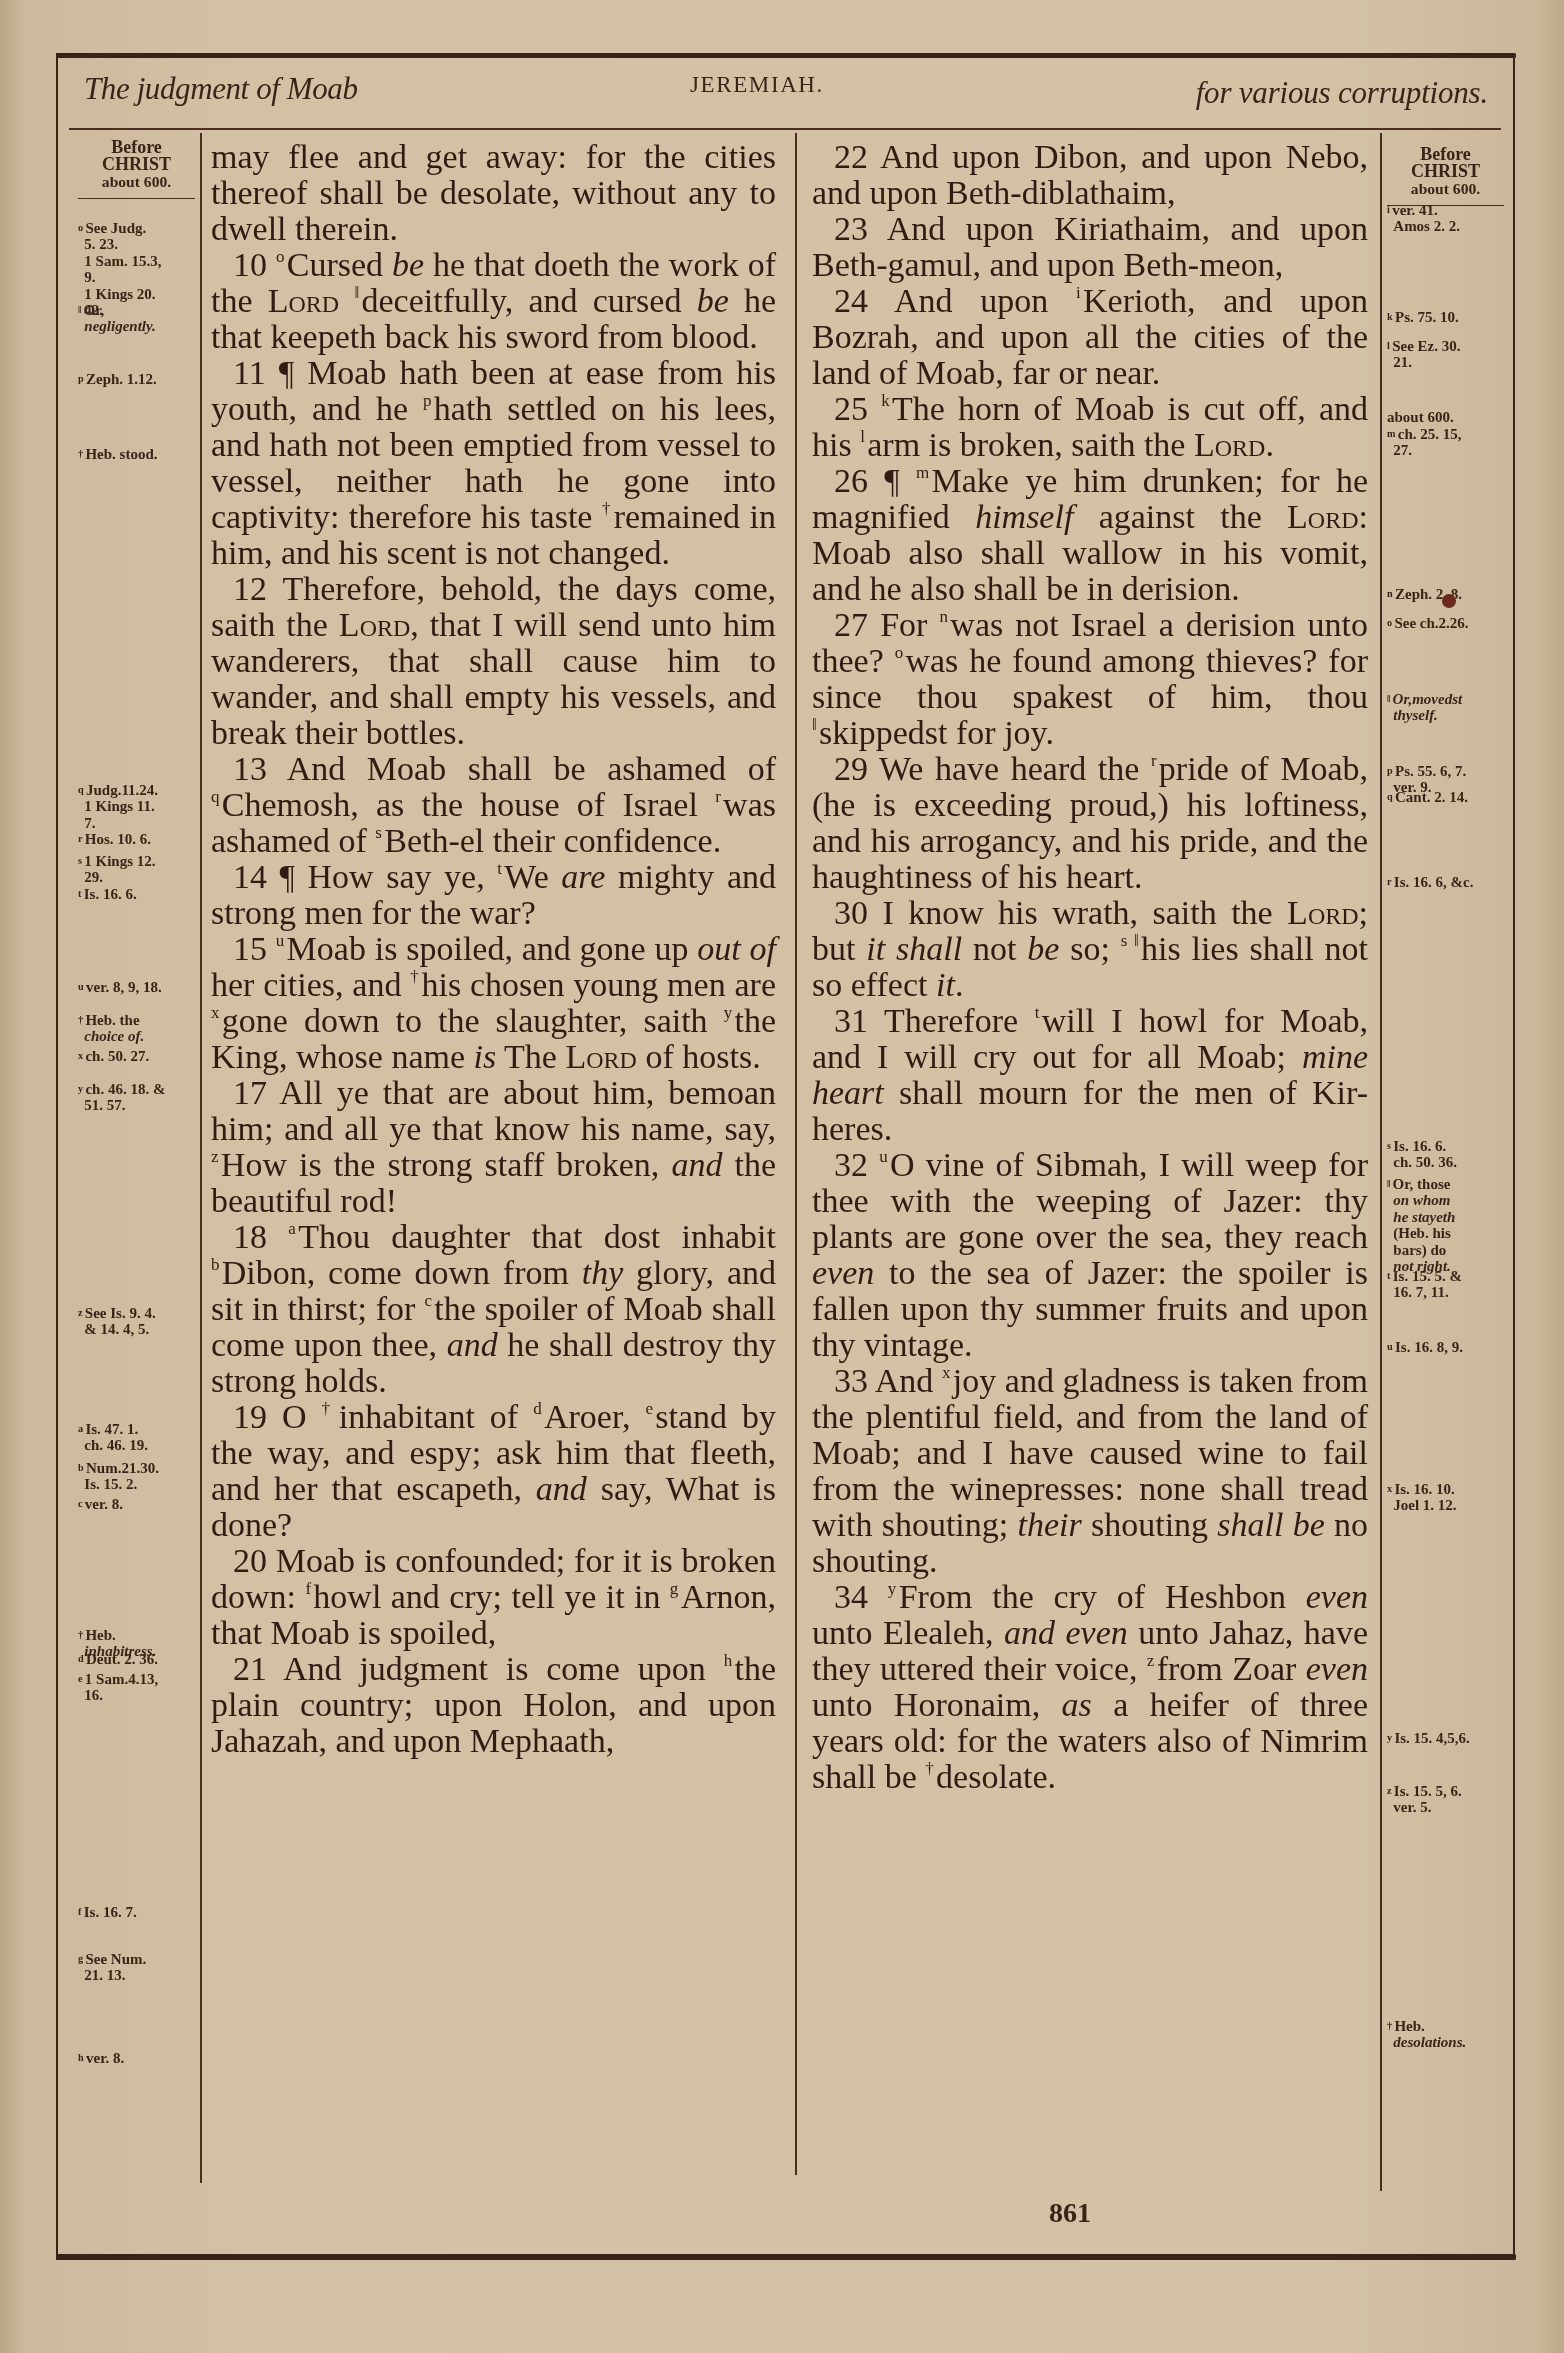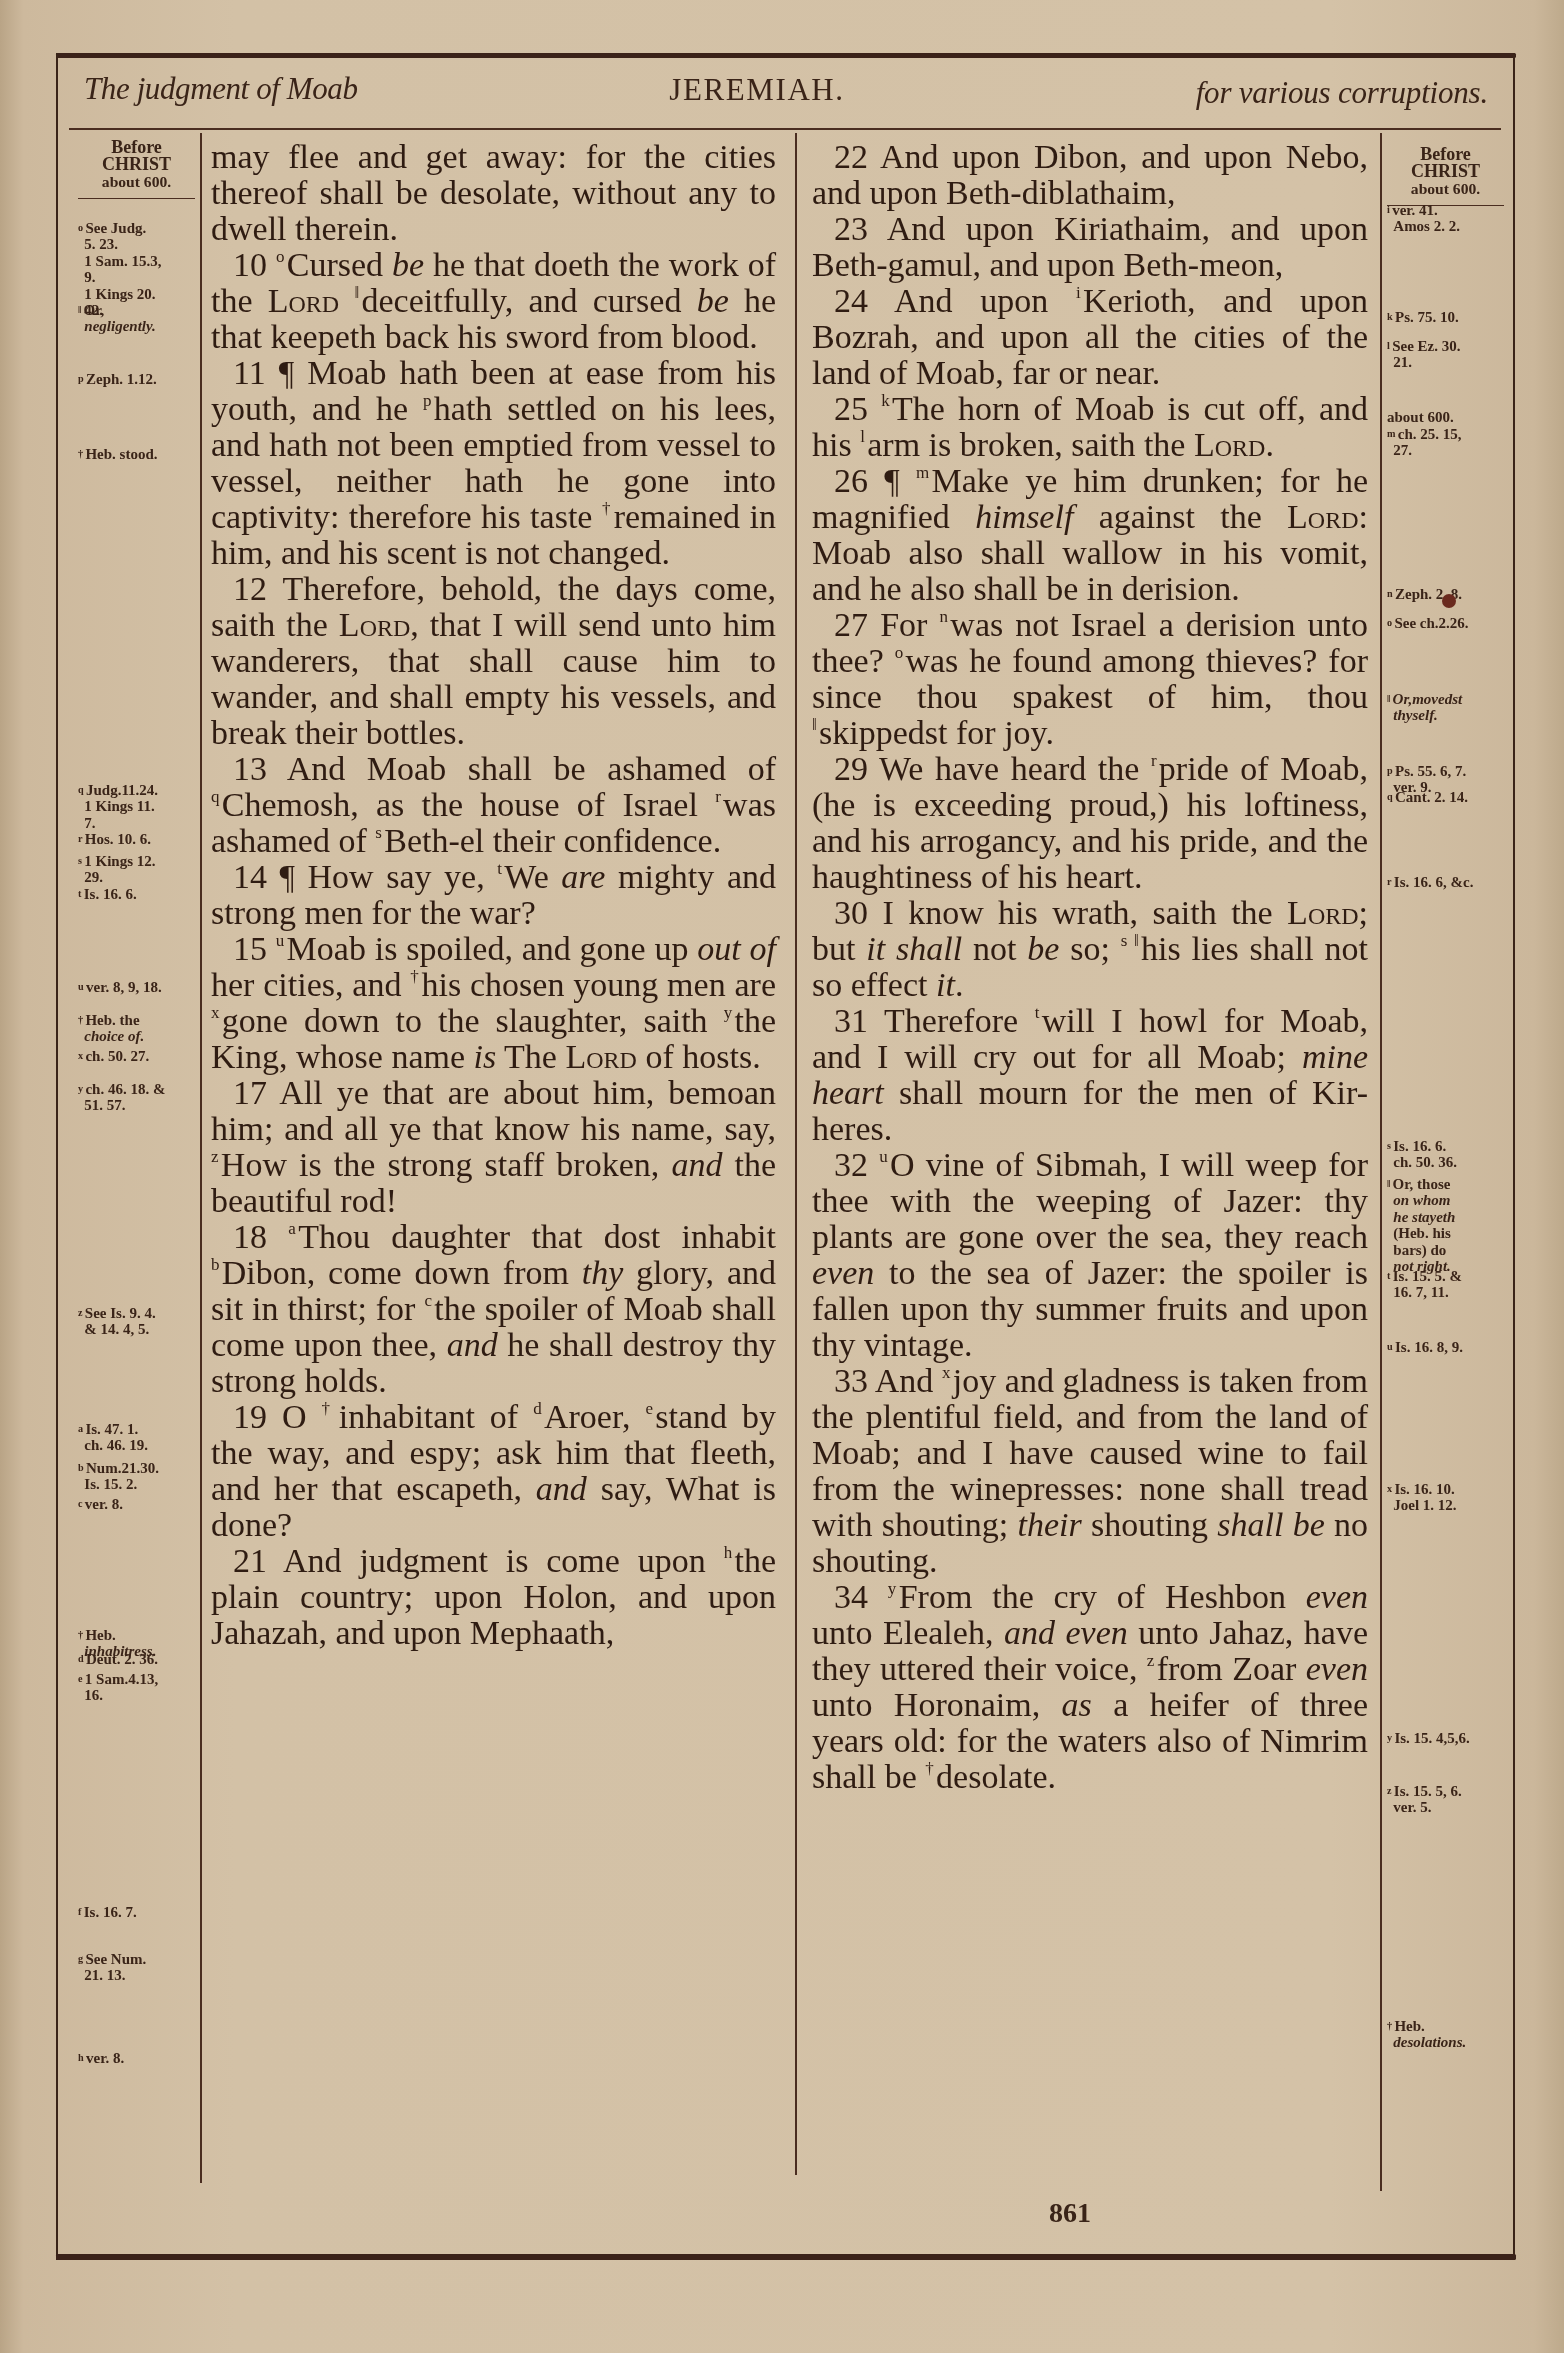--- a/index.html
+++ b/index.html
@@ -25,21 +25,21 @@
   }
   .header {
     position: absolute; left: 70px; top: 66px; width: 1432px; height: 47px;
   }
   .header .left {
     position: absolute; left: 14px; top: 4.7px;
     font-style: italic; font-size: 31px; letter-spacing: -0.4px;
   }
   .header .center {
     position: absolute; left: 12px; right: 0; top: 6.3px; text-align: center;
-    font-size: 31px; letter-spacing: 1.6px; padding-right: 70px;
+    font-size: 23px; letter-spacing: 1.6px; padding-right: 70px;
   }
   .header .right {
     position: absolute; right: 14px; top: 9.4px;
     font-style: italic; font-size: 31px; letter-spacing: -0.2px;
   }
   .header-rule {
     position: absolute; left: 69px; top: 128px; width: 1432px; height: 2.3px;
     background: #4a2d20;
   }
   .col-rule {
@@ -146,20 +146,21 @@
     <span class="v" style="text-indent: 0px;"><span>may flee and get away: for the cities thereof shall be desolate, without any to dwell therein.</span></span>
     <span class="v"><span class="num">10 </span><span class="sup">o</span><span>Cursed </span><i>be</i><span> he that doeth the work of the </span><span class="sc">Lord</span><span> </span><span class="sup">‖</span><span>deceitfully, and cursed </span><i>be</i><span> he that keepeth back his sword from blood.</span></span>
     <span class="v"><span class="num">11 ¶ </span><span>Moab hath been at ease from his youth, and he </span><span class="sup">p</span><span>hath settled on his lees, and hath not been emptied from vessel to vessel, neither hath he gone into captivity: therefore his taste </span><span class="sup">†</span><span>remained in him, and his scent is not changed.</span></span>
     <span class="v"><span class="num">12 </span><span>Therefore, behold, the days come, saith the </span><span class="sc">Lord</span><span>, that I will send unto him wanderers, that shall cause him to wander, and shall empty his vessels, and break their bottles.</span></span>
     <span class="v"><span class="num">13 </span><span>And Moab shall be ashamed of </span><span class="sup">q</span><span>Chemosh, as the house of Israel </span><span class="sup">r</span><span>was ashamed of </span><span class="sup">s</span><span>Beth-el their confidence.</span></span>
     <span class="v"><span class="num">14 ¶ </span><span>How say ye, </span><span class="sup">t</span><span>We </span><i>are</i><span> mighty and strong men for the war?</span></span>
     <span class="v"><span class="num">15 </span><span class="sup">u</span><span>Moab is spoiled, and gone up </span><i>out of</i><span> her cities, and </span><span class="sup">†</span><span>his chosen young men are </span><span class="sup">x</span><span>gone down to the slaughter, saith </span><span class="sup">y</span><span>the King, whose name </span><i>is</i><span> The </span><span class="sc">Lord</span><span> of hosts.</span></span>
     <span class="v"><span class="num">17 </span><span>All ye that are about him, bemoan him; and all ye that know his name, say, </span><span class="sup">z</span><span>How is the strong staff broken, </span><i>and</i><span> the beautiful rod!</span></span>
     <span class="v"><span class="num">18 </span><span class="sup">a</span><span>Thou daughter that dost inhabit </span><span class="sup">b</span><span>Dibon, come down from </span><i>thy</i><span> glory, and sit in thirst; for </span><span class="sup">c</span><span>the spoiler of Moab shall come upon thee, </span><i>and</i><span> he shall destroy thy strong holds.</span></span>
     <span class="v"><span class="num">19 </span><span>O </span><span class="sup">†</span><span>inhabitant of </span><span class="sup">d</span><span>Aroer, </span><span class="sup">e</span><span>stand by the way, and espy; ask him that fleeth, and her that escapeth, </span><i>and</i><span> say, What is done?</span></span>
+    <span class="v"><span class="num">20 </span><span>Moab is confounded; for it is broken down: </span><span class="sup">f</span><span>howl and cry; tell ye it in </span><span class="sup">g</span><span>Arnon, that Moab is spoiled,</span></span>
     <span class="v"><span class="num">21 </span><span>And judgment is come upon </span><span class="sup">h</span><span>the plain country; upon Holon, and upon Jahazah, and upon Mephaath,</span></span>
   </div>
 <div class="textcol" id="right-col" style="left:812px; top:139px; width:556px;">
     <span class="v"><span class="num">22 </span><span>And upon Dibon, and upon Nebo, and upon Beth-diblathaim,</span></span>
     <span class="v"><span class="num">23 </span><span>And upon Kiriathaim, and upon Beth-gamul, and upon Beth-meon,</span></span>
     <span class="v"><span class="num">24 </span><span>And upon </span><span class="sup">i</span><span>Kerioth, and upon Bozrah, and upon all the cities of the land of Moab, far or near.</span></span>
     <span class="v"><span class="num">25 </span><span class="sup">k</span><span>The horn of Moab is cut off, and his </span><span class="sup">l</span><span>arm is broken, saith the </span><span class="sc">Lord</span><span>.</span></span>
     <span class="v"><span class="num">26 ¶ </span><span class="sup">m</span><span>Make ye him drunken; for he magnified </span><i>himself</i><span> against the </span><span class="sc">Lord</span><span>: Moab also shall wallow in his vomit, and he also shall be in derision.</span></span>
     <span class="v"><span class="num">27 </span><span>For </span><span class="sup">n</span><span>was not Israel a derision unto thee? </span><span class="sup">o</span><span>was he found among thieves? for since thou spakest of him, thou </span><span class="sup">‖</span><span>skippedst for joy.</span></span>
     <span class="v"><span class="num">29 </span><span>We have heard the </span><span class="sup">r</span><span>pride of Moab, (he is exceeding proud,) his loftiness, and his arrogancy, and his pride, and the haughtiness of his heart.</span></span>

